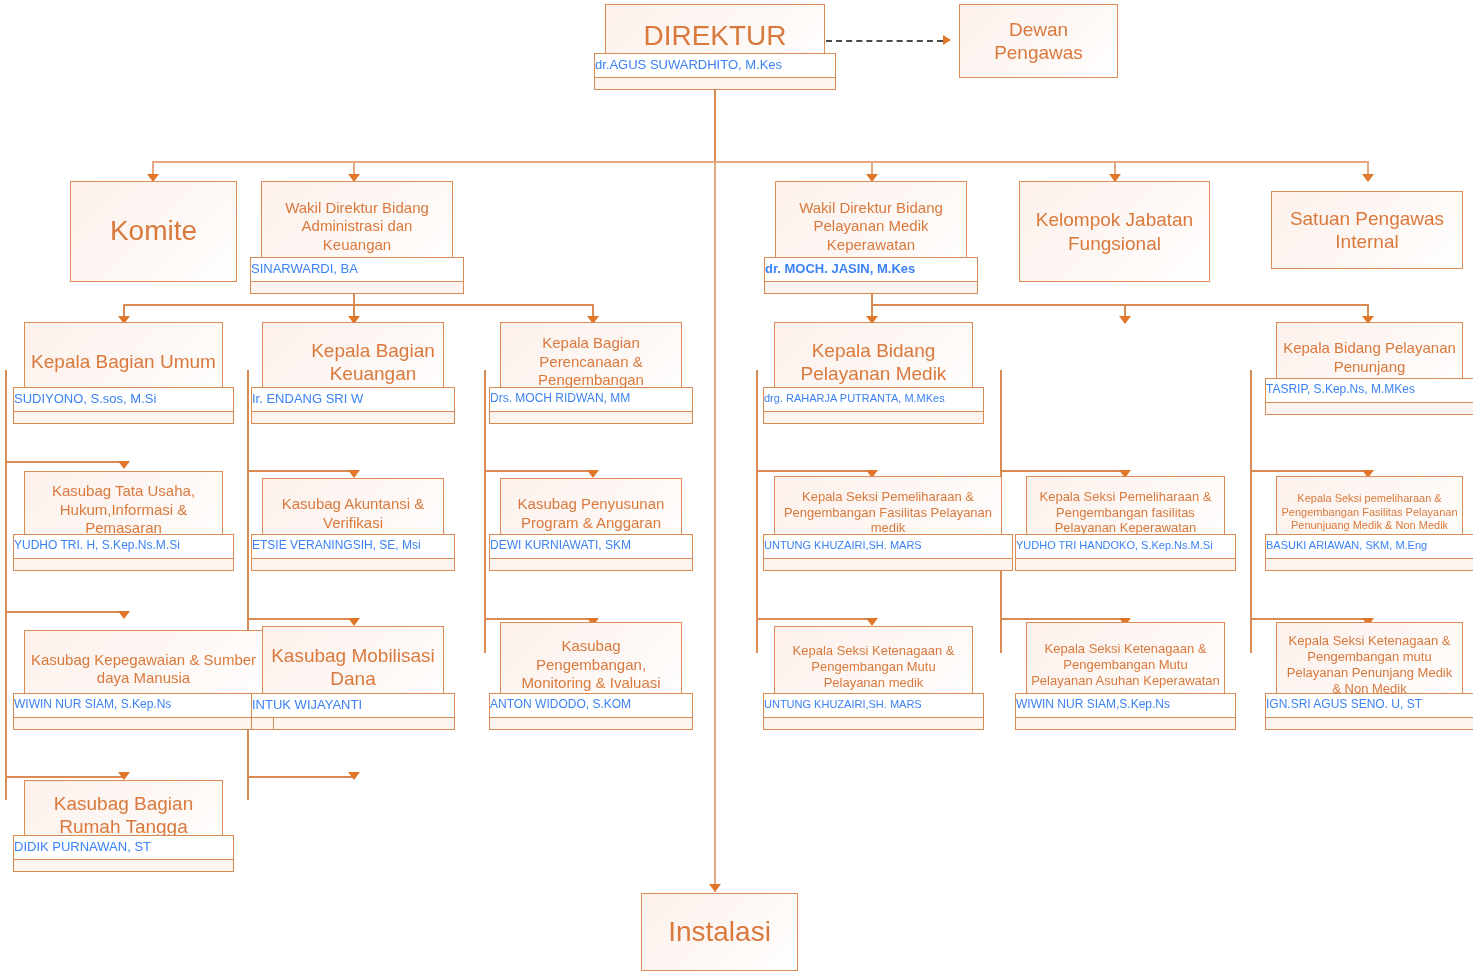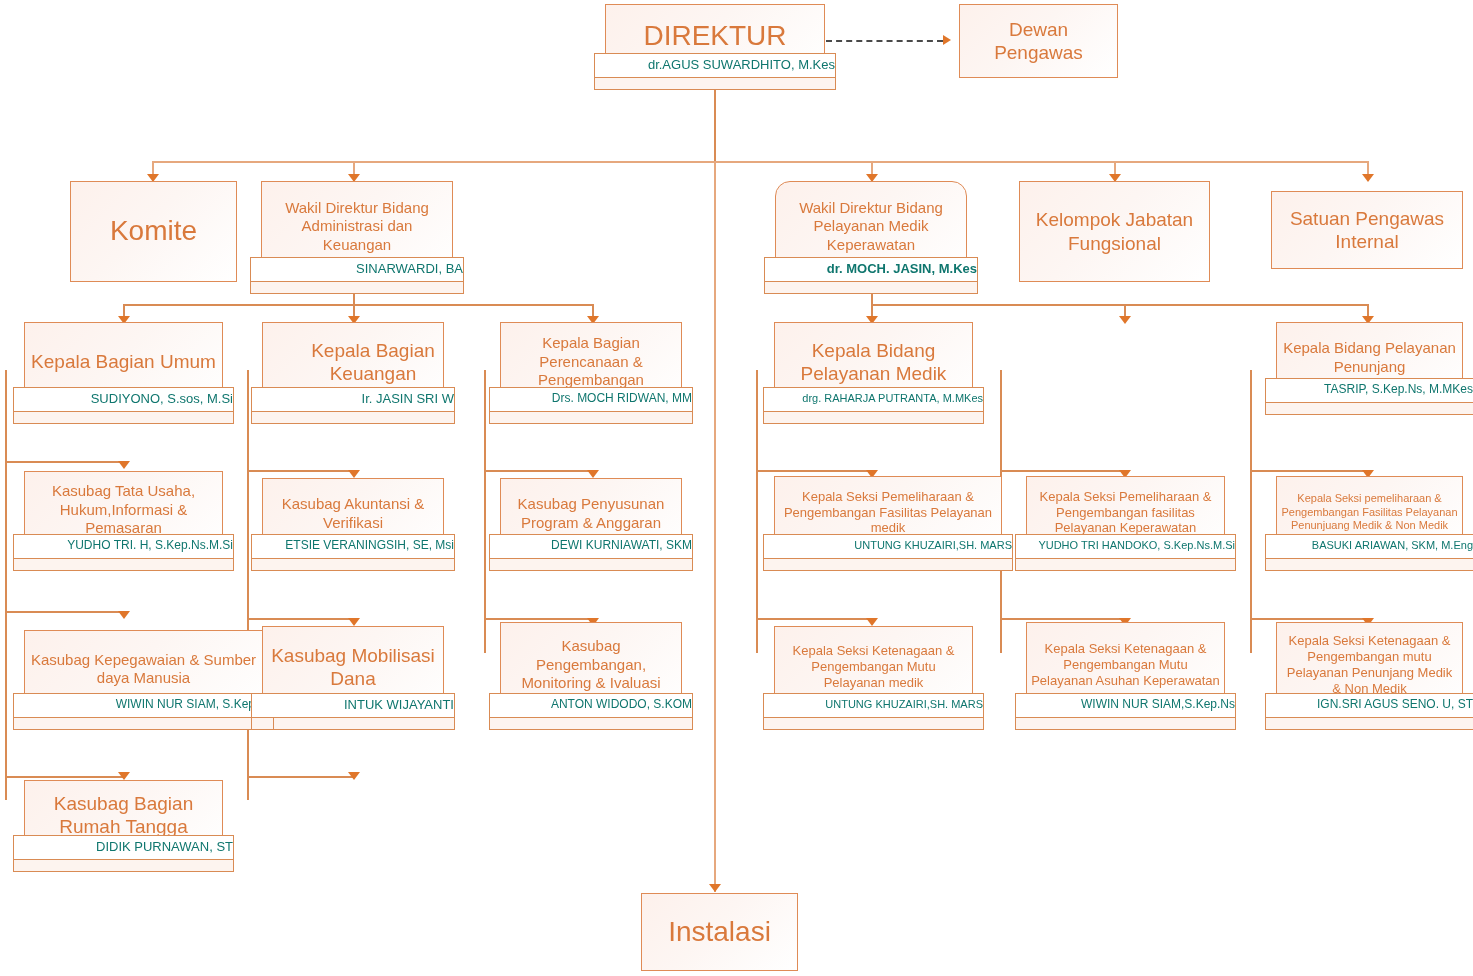--- a/index.html
+++ b/index.html
@@ -66,24 +66,24 @@
 
   
   .plate{
     position:absolute;
     left:-12px;
     right:-12px;
     bottom:-1px;
     height:23px;
     background:#ffffff;
     border:1.2px solid #d98b54;
-    color:#0f766e;
+    color:#3b82f6;
     font-size:13px;
     line-height:21px;
-    text-align:right;
+    text-align:left;
     white-space:nowrap;
     overflow:hidden;
     z-index:4;
   }
   
   .tail{
     position:absolute;
     bottom:-13px;
     width:12px;height:12px;
     border:1.2px solid #d98b54;
@@ -221,21 +221,21 @@
   </div>
 
   <div class="node hasname t15" style="left:261px;top:181px;width:192px;height:101px;">
     <span class="ttl">Wakil Direktur Bidang Administrasi dan Keuangan</span>
     <span class="tail l"></span>
     <span class="tail r"></span>
     <span class="skirt"></span>
     <span class="plate p13">SINARWARDI, BA</span>
   </div>
 
-  <div class="node hasname t15" style="left:775px;top:181px;width:192px;height:101px;border-radius:15px;">
+  <div class="node hasname t15" style="left:775px;top:181px;width:192px;height:101px;">
     <span class="ttl">Wakil Direktur Bidang Pelayanan Medik Keperawatan</span>
     <span class="tail l"></span>
     <span class="tail r"></span>
     <span class="skirt"></span>
     <span class="plate p13 bold">dr. MOCH. JASIN, M.Kes</span>
   </div>
 
   <div class="node t19" style="left:1019px;top:181px;width:191px;height:101px;">
     <span class="ttl">Kelompok Jabatan Fungsional</span>
   </div>
@@ -250,21 +250,21 @@
     <span class="tail r"></span>
     <span class="skirt"></span>
     <span class="plate p13">SUDIYONO, S.sos, M.Si</span>
   </div>
 
   <div class="node hasname t19" style="left:262px;top:322px;width:182px;height:90px;padding-left:40px;">
     <span class="ttl">Kepala Bagian Keuangan</span>
     <span class="tail l"></span>
     <span class="tail r"></span>
     <span class="skirt"></span>
-    <span class="plate p13">Ir. JASIN SRI W</span>
+    <span class="plate p13">Ir. ENDANG SRI W</span>
   </div>
 
   <div class="node hasname t15" style="left:500px;top:322px;width:182px;height:90px;">
     <span class="ttl">Kepala Bagian Perencanaan &amp; Pengembangan</span>
     <span class="tail l"></span>
     <span class="tail r"></span>
     <span class="skirt"></span>
     <span class="plate p12">Drs. MOCH RIDWAN, MM</span>
   </div>
 

